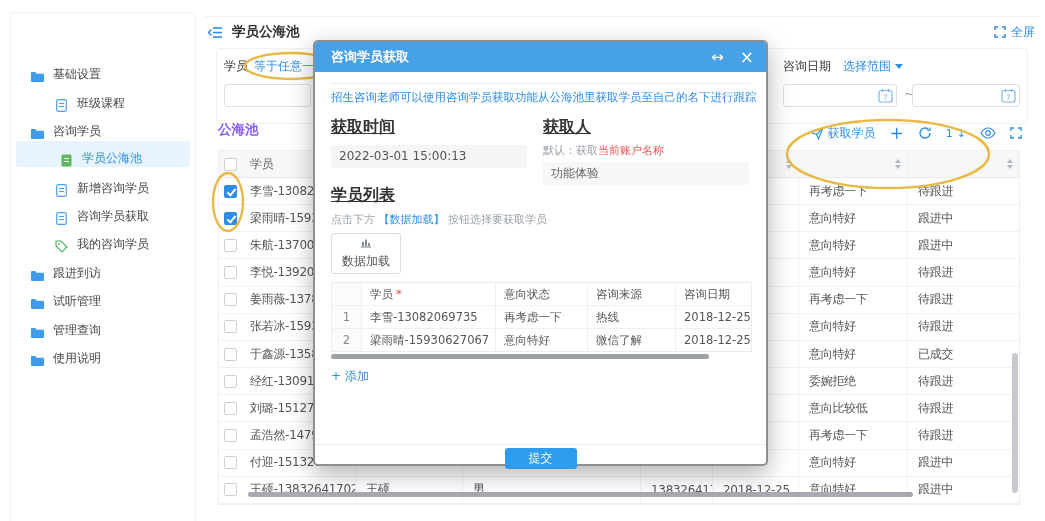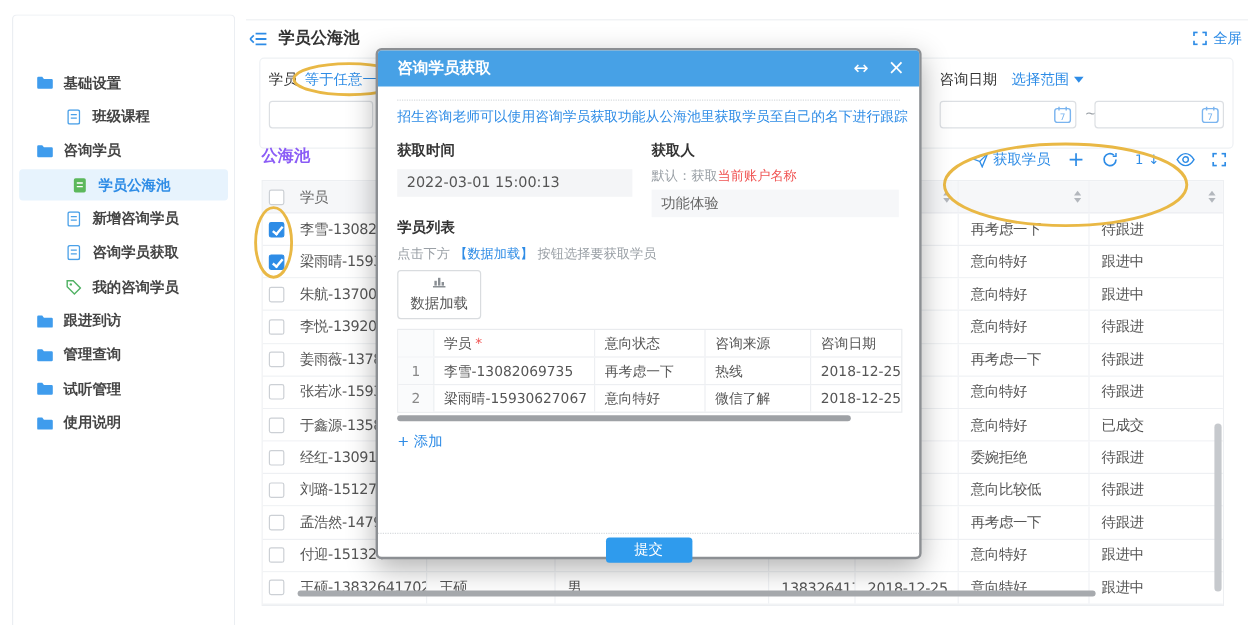--- a/index.html
+++ b/index.html
@@ -6,21 +6,21 @@
   #app{position:relative;width:1045px;height:521px;background:#fff;overflow:hidden;
        font-family:"DejaVu Sans","Liberation Sans",sans-serif;font-size:12px;color:#333;}
   .abs{position:absolute;}
   
   .sidebar{left:10px;top:12px;width:186px;height:509px;border:1px solid #ebeef2;border-bottom:none;
            border-radius:4px 4px 0 0;background:#fff;box-sizing:border-box;}
   .search{position:absolute;left:10px;top:9px;width:164px;height:26px;border:1px solid #dcdfe3;border-radius:14px;
           display:flex;align-items:center;box-sizing:border-box;padding:0 10px;background:#fff;}
   .search .ph{flex:1;color:#b9bdc4;font-size:11.5px;white-space:nowrap;overflow:hidden;}
   .nav{position:absolute;left:0;top:42px;width:100%;}
-  .nav-item{height:28.4px;display:flex;align-items:center;cursor:pointer;box-sizing:border-box;font-weight:bold;}
+  .nav-item{height:28.4px;display:flex;align-items:flex-end;cursor:pointer;box-sizing:border-box;}
   .nav-item .ic{display:flex;width:16px;justify-content:center;}
   .nav-item.lvl0{padding-left:18px;}
   .nav-item.lvl1{padding-left:42px;}
   .nav-item .lbl{margin-left:8px;color:#444;white-space:nowrap;}
   .nav-item.sel{background:#e7f3fd;border-radius:3px;margin:1px 5px;height:26px;}
   .nav-item.sel .lbl{color:#2e8ce6;}
   
   .topbar{left:205px;top:16px;width:835px;height:30px;border-top:1px solid #eef1f3;
           display:flex;align-items:center;}
   .tb-title{font-size:13.5px;font-weight:bold;color:#333;margin-left:9px;}
@@ -73,21 +73,21 @@
   .m-head{height:30px;background:#47a1e6;border-radius:3px 3px 0 0;display:flex;align-items:center;padding:0 12px;}
   .m-title{color:#fff;font-size:13px;font-weight:bold;margin-left:4px;}
   .m-hicons{margin-left:auto;display:flex;align-items:center;gap:16px;color:#fff;}
   .m-hicons span{cursor:pointer;font-size:15px;line-height:1;}
   .m-body{padding:0 16px;position:relative;height:392px;}
   .m-sep{border-top:1px dotted #d8dbde;margin-top:11px;}
   .m-desc{color:#2e8ce6;font-size:11.5px;margin-top:6px;white-space:nowrap;}
   .m-fields{display:flex;margin-top:12px;}
   .m-col-l{width:212px;}
   .m-col-r{flex:1;}
-  .m-lab{font-weight:bold;color:#333;font-size:12px;}
+  .m-lab{font-weight:bold;color:#333;font-size:16px;text-decoration:underline;}
   .m-valbox{margin-top:7px;background:#f4f5f7;color:#555;padding:4px 8px;height:15px;line-height:15px;}
   .m-hint{font-size:11px;color:#9aa0a6;margin-top:5px;}
   .m-hint .red{color:#f05352;}
   .m-valbox2{margin-top:4px;background:#f6f7f9;color:#666;padding:3px 8px;}
   .m-list-lab{font-weight:bold;}
   .m-load-hint{color:#9aa0a6;font-size:11px;margin-top:6px;}
   .m-load-hint .blue{color:#2e8ce6;cursor:pointer;}
   .m-load-btn{display:inline-flex;align-items:center;gap:5px;margin-top:6px;border:1px solid #d9dcdf;border-radius:3px;
               padding:3px 10px;color:#555;cursor:pointer;background:#fff;flex-direction:column;}
   .m-tbl{margin-top:8px;width:421px;border:1px solid #e9ebee;box-sizing:border-box;font-size:11.5px;}
@@ -184,29 +184,29 @@
             </svg>
           </span>
           <span class="lbl">跟进到访</span>
         </div>
         <div class="nav-item lvl0">
           <span class="ic">
             <svg width="15" height="12" viewBox="0 0 15 12">
               <path d="M1 2 a1 1 0 0 1 1-1 h3.2 l1.4 1.8 H13 a1 1 0 0 1 1 1 V10 a1 1 0 0 1 -1 1 H2 a1 1 0 0 1 -1 -1 Z" fill="#3f9ced"></path>
             </svg>
           </span>
-          <span class="lbl">管理查询</span>
+          <span class="lbl">试听管理</span>
         </div>
         <div class="nav-item lvl0">
           <span class="ic">
             <svg width="15" height="12" viewBox="0 0 15 12">
               <path d="M1 2 a1 1 0 0 1 1-1 h3.2 l1.4 1.8 H13 a1 1 0 0 1 1 1 V10 a1 1 0 0 1 -1 1 H2 a1 1 0 0 1 -1 -1 Z" fill="#3f9ced"></path>
             </svg>
           </span>
-          <span class="lbl">试听管理</span>
+          <span class="lbl">管理查询</span>
         </div>
         <div class="nav-item lvl0">
           <span class="ic">
             <svg width="15" height="12" viewBox="0 0 15 12">
               <path d="M1 2 a1 1 0 0 1 1-1 h3.2 l1.4 1.8 H13 a1 1 0 0 1 1 1 V10 a1 1 0 0 1 -1 1 H2 a1 1 0 0 1 -1 -1 Z" fill="#3f9ced"></path>
             </svg>
           </span>
           <span class="lbl">使用说明</span>
         </div>
       </div>

